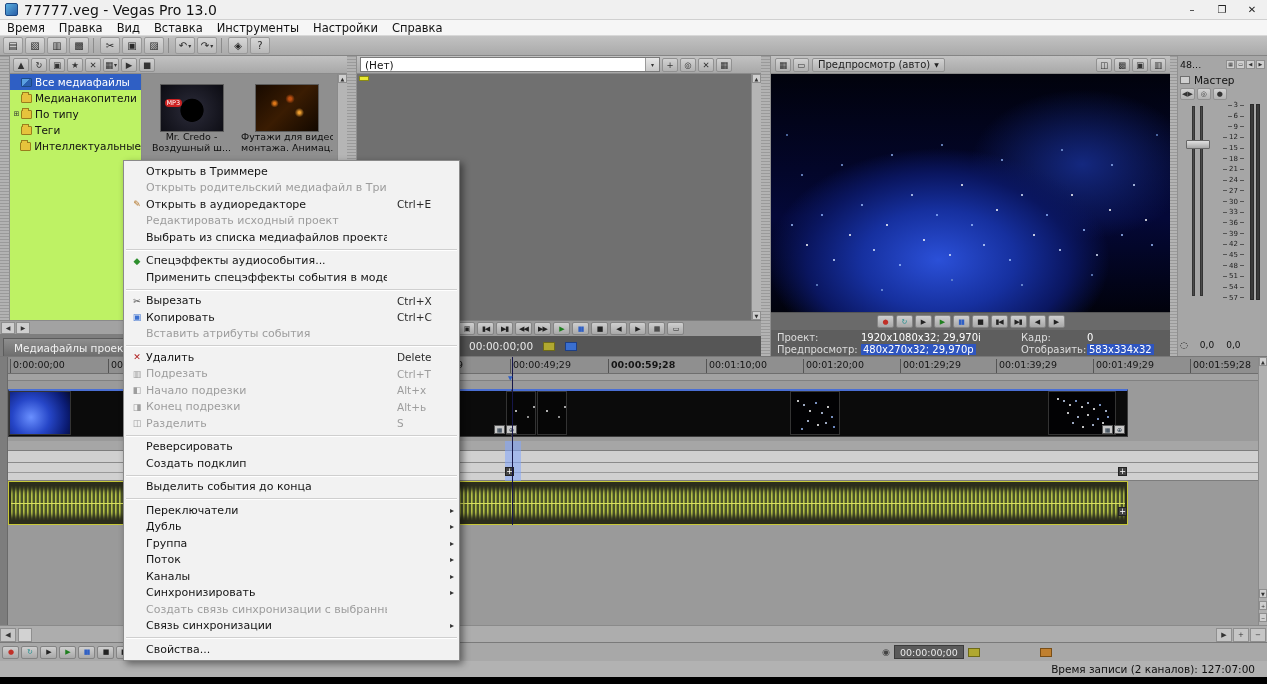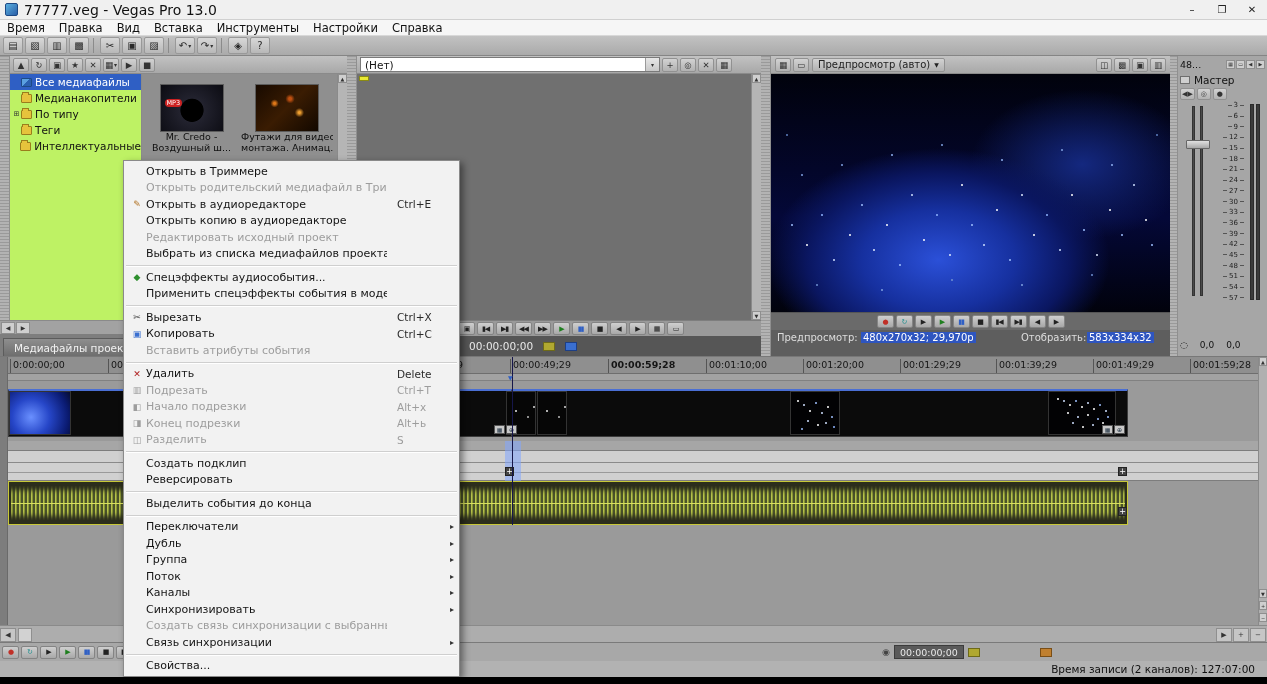--- a/index.html
+++ b/index.html
@@ -499,20 +499,26 @@
       <span class="pbtn">
         <span>◀</span>
       </span>
 
       <span class="pbtn">
         <span>▶</span>
       </span>
     </div>
   <div class="abs pv-info" style="left:10px;top:274px;width:399px;height:26px">
     <div class="pv-row">
+      <span class="pv-l pv-l1">Проект:</span>
+      <span class="pv-v1">1920x1080x32; 29,970i</span>
+      <span class="pv-l pv-l2">Кадр:</span>
+      <span>0</span>
+    </div>
+    <div class="pv-row">
       <span class="pv-l pv-l1">Предпросмотр:</span>
       <span class="pv-v1"><span class="hl">480x270x32; 29,970p</span></span>
       <span class="pv-l pv-l2">Отобразить:</span>
       <span class="hl">583x334x32</span>
     </div>
   </div>
 </div>
 
 <div class="abs" style="left:1170px;top:56px;width:97px;height:300px">
   <div class="abs vgrip" style="left:0;top:0;width:8px;height:300px"></div>
@@ -759,26 +765,20 @@
       <span class="mi-arrow">▸</span>
     </div>
 
     <div class="mi">
       <span class="mi-icon" style="color: rgb(176, 112, 32);">✎</span>
       <span class="mi-label">Открыть в аудиоредакторе</span>
       <span class="mi-short">Ctrl+E</span>
       <span class="mi-arrow">▸</span>
     </div>
 
-    <div class="mi">
-      <span class="mi-icon"></span>
-      <span class="mi-label">Открыть копию в аудиоредакторе</span>
-      <span class="mi-short"></span>
-      <span class="mi-arrow">▸</span>
-    </div>
 
     <div class="mi disabled">
       <span class="mi-icon"></span>
       <span class="mi-label">Редактировать исходный проект</span>
       <span class="mi-short"></span>
       <span class="mi-arrow">▸</span>
     </div>
 
     <div class="mi">
       <span class="mi-icon"></span>
@@ -880,32 +880,32 @@
 
     <div class="mi separator">
       
       
       
       
     </div>
 
     <div class="mi">
       <span class="mi-icon"></span>
+      <span class="mi-label">Реверсировать</span>
+      <span class="mi-short"></span>
+      <span class="mi-arrow">▸</span>
+    </div>
+
+    <div class="mi">
+      <span class="mi-icon"></span>
       <span class="mi-label">Создать подклип</span>
       <span class="mi-short"></span>
       <span class="mi-arrow">▸</span>
     </div>
 
-    <div class="mi">
-      <span class="mi-icon"></span>
-      <span class="mi-label">Реверсировать</span>
-      <span class="mi-short"></span>
-      <span class="mi-arrow">▸</span>
-    </div>
-
     <div class="mi separator">
       
       
       
       
     </div>
 
     <div class="mi">
       <span class="mi-icon"></span>
       <span class="mi-label">Выделить события до конца</span>

